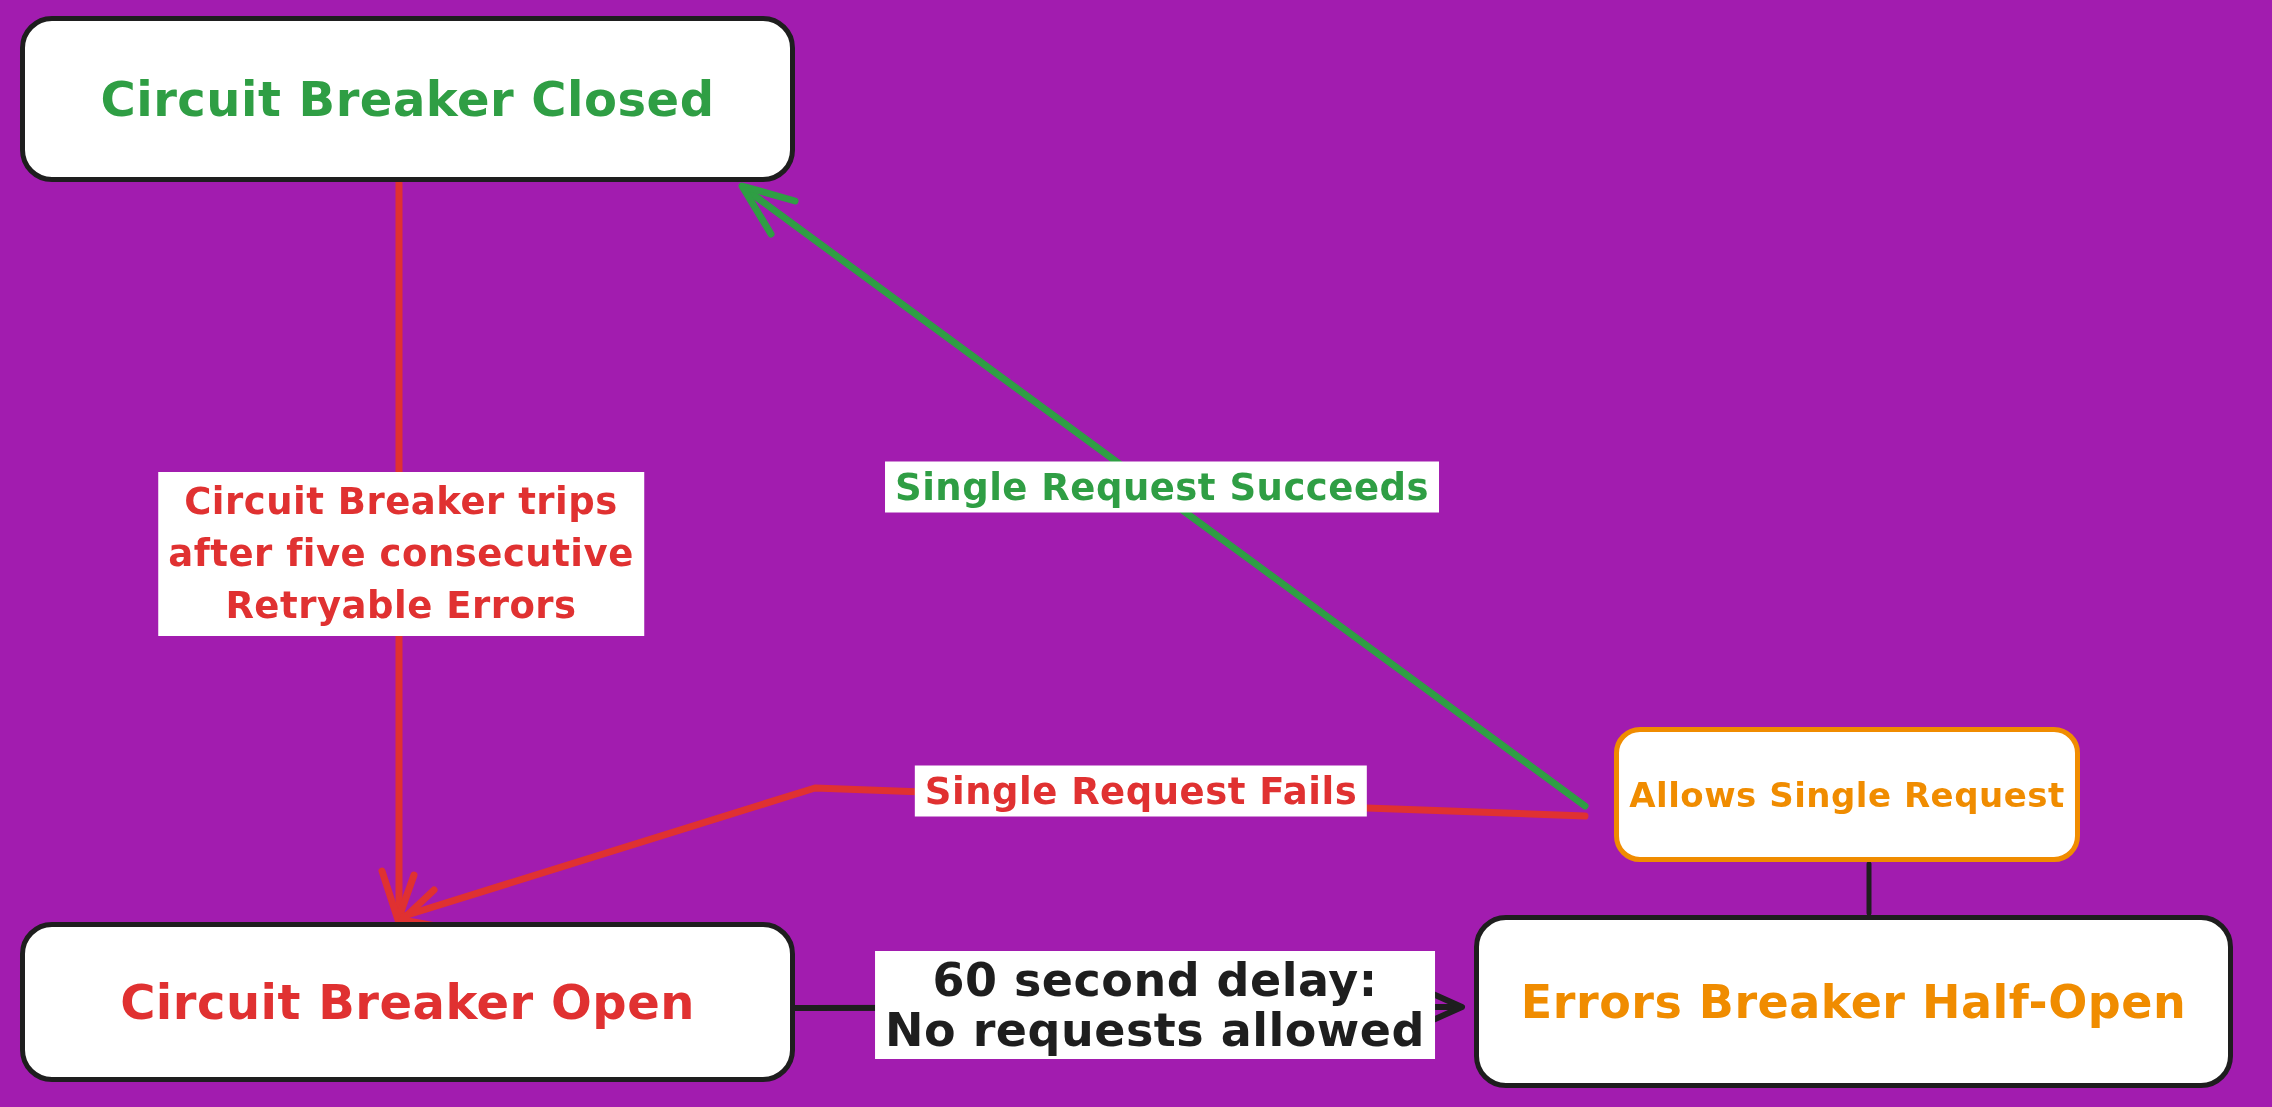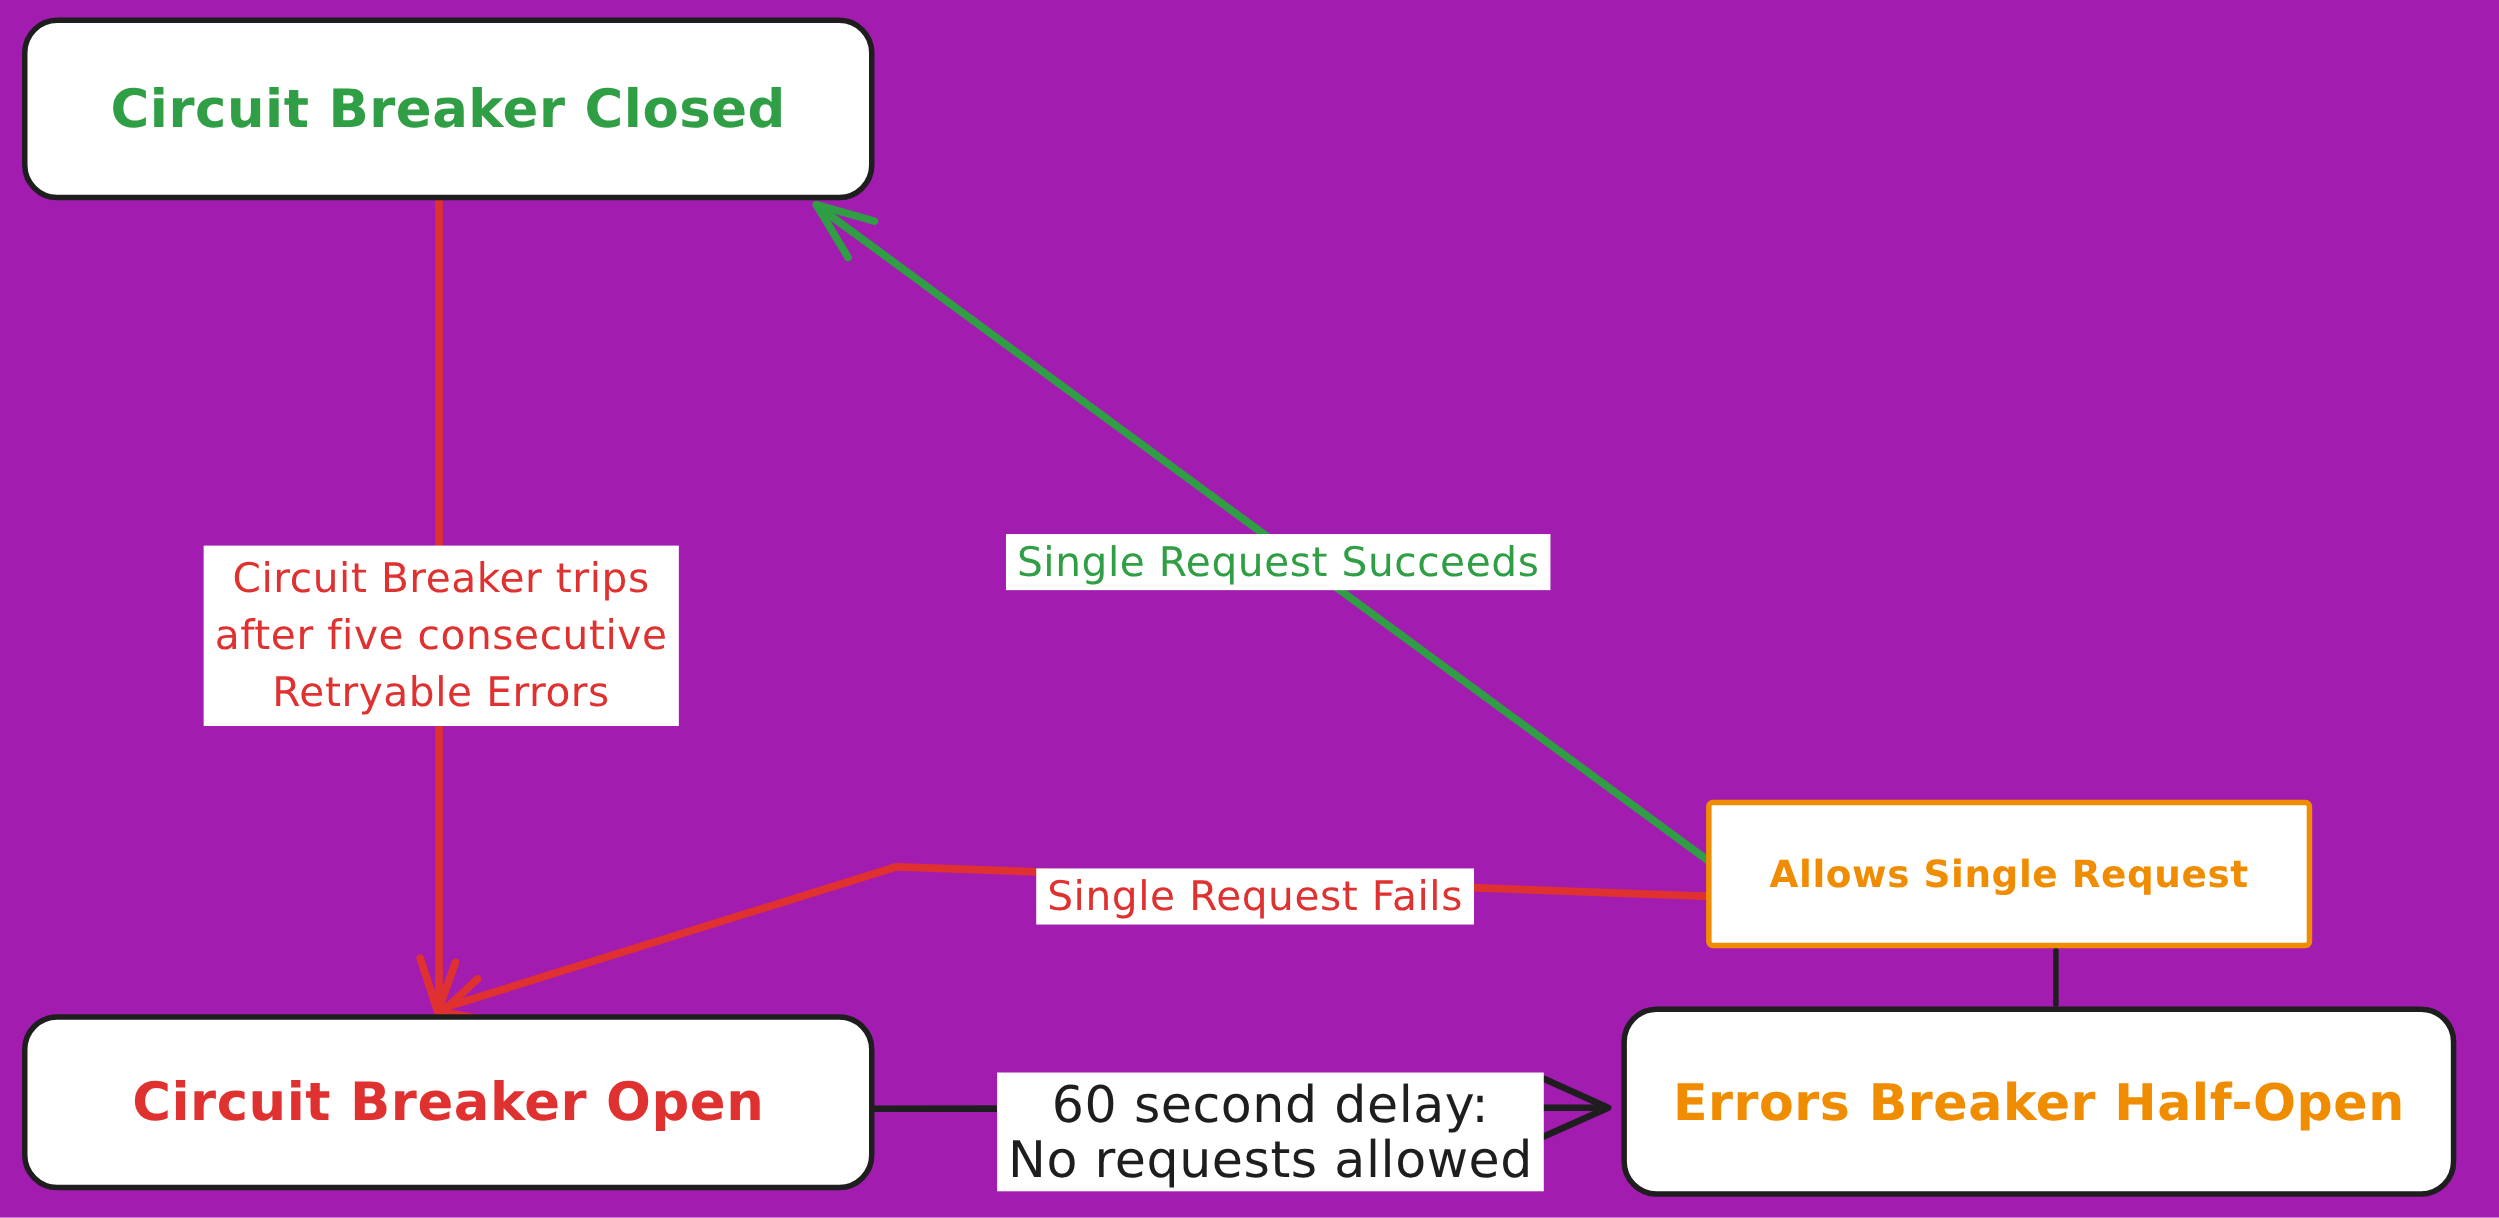--- a/index.html
+++ b/index.html
@@ -46,37 +46,36 @@
     color: #e03131;
     font-size: 48px;
   }
   .node-half-open {
     left: 1474px; top: 915px;
     width: 759px; height: 173px;
     color: #f08c00;
     font-size: 46px;
   }
   .node-allows {
-    left: 1551px; top: 727px;
-    width: 551px; height: 135px;
+    left: 1614px; top: 727px;
+    width: 466px; height: 135px;
     color: #f08c00;
     border: 5px solid #f08c00;
-    border-radius: 6px;
+    border-radius: 26px;
     font-size: 34px;
   }
   .edge-label {
     position: absolute;
     transform: translate(-50%, -50%);
     background: #ffffff;
     padding: 4px 10px;
     text-align: center;
     white-space: pre-line;
-    font-weight: normal;
+    font-weight: bold;
     letter-spacing: 0.5px;
-    margin-top: 24px;
   }
   .label-trip {
     left: 401px; top: 554px;
     color: #e03131;
     font-size: 37px;
     line-height: 52px;
   }
   .label-succeeds {
     left: 1162px; top: 487px;
     color: #2f9e44;

